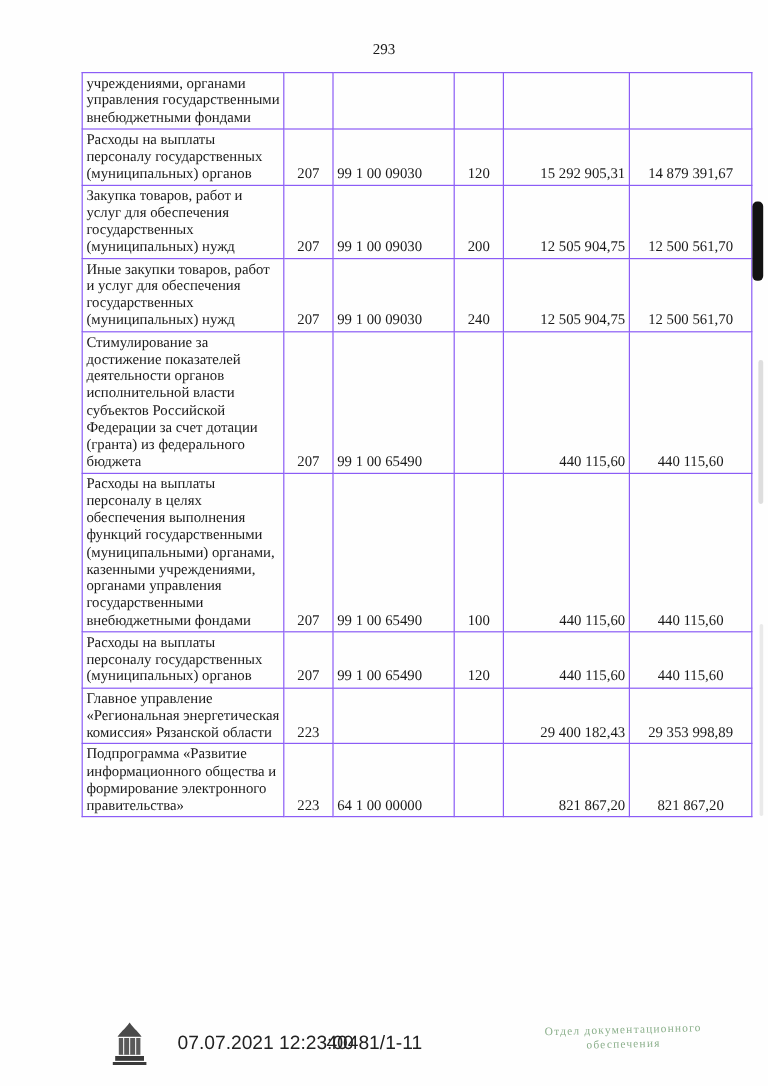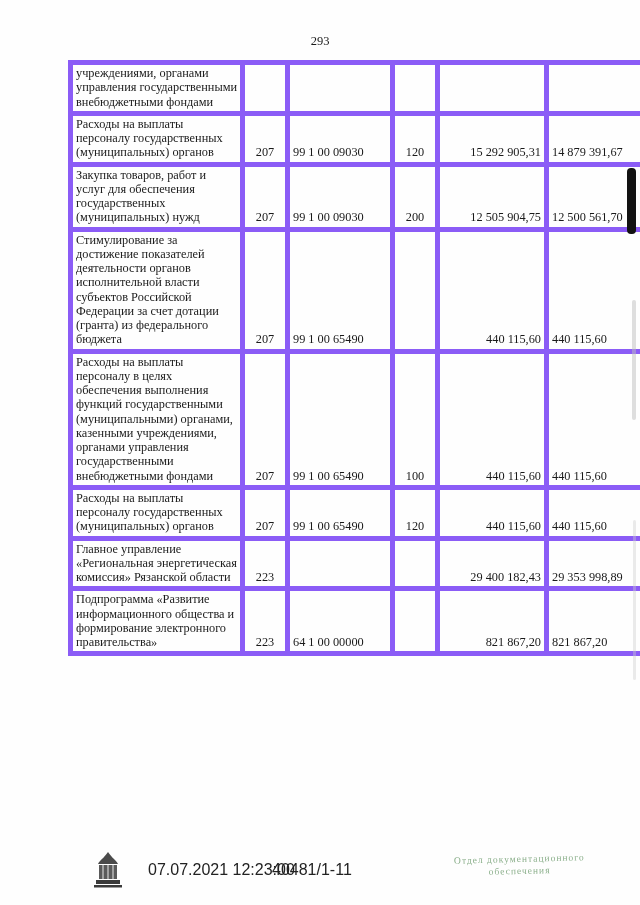--- a/index.html
+++ b/index.html
@@ -31,30 +31,30 @@
     position: absolute;
     top: 60px;
     left: 68px;
     width: 550px;
     border-collapse: collapse;
     table-layout: fixed;
     font-size: 12.3px;
     line-height: 1.16;
   }
   table.budget td {
-    border: 5px solid #8b5cf6;
+    border: 1px solid #8b5cf6;
     padding: 1px 3px 2px 3px;
     overflow: hidden;
   }
   td.c-text   { width: 161px; vertical-align: top; text-align: left; }
   td.c-grbs   { width: 34px;  vertical-align: bottom; text-align: center; }
   td.c-code   { width: 94px;  vertical-align: bottom; white-space: nowrap; }
   td.c-vr     { width: 34px;  vertical-align: bottom; text-align: center; margin-left: 23px; }
   td.c-sum1   { width: 98px;  vertical-align: bottom; text-align: right; padding-right: 5px; white-space: nowrap; }
-  td.c-sum2   { width: 95px;  vertical-align: bottom; text-align: left; padding-right: 5px; white-space: nowrap; margin-top: 36px; }
+  td.c-sum2   { width: 95px;  vertical-align: bottom; text-align: center; padding-right: 5px; white-space: nowrap; margin-top: 36px; }
   tr.bold-row td { font-weight: normal; }
   .footer {
     position: absolute;
     top: 846px;
     left: 0;
     width: 640px;
     height: 50px;
   }
   .stamp-emblem {
     position: absolute;
@@ -148,20 +148,28 @@
       <td class="c-code">99 1 00 09030</td>
       <td class="c-vr">120</td>
       <td class="c-sum1">15 292 905,31</td>
       <td class="c-sum2">14 879 391,67</td>
     </tr>
     <tr>
       <td class="c-text">Закупка товаров, работ и услуг для обеспечения государственных (муниципальных) нужд</td>
       <td class="c-grbs">207</td>
       <td class="c-code">99 1 00 09030</td>
       <td class="c-vr">200</td>
+      <td class="c-sum1">12 505 904,75</td>
+      <td class="c-sum2">12 500 561,70</td>
+    </tr>
+    <tr>
+      <td class="c-text">Иные закупки товаров, работ и услуг для обеспечения государственных (муниципальных) нужд</td>
+      <td class="c-grbs">207</td>
+      <td class="c-code">99 1 00 09030</td>
+      <td class="c-vr">240</td>
       <td class="c-sum1">12 505 904,75</td>
       <td class="c-sum2">12 500 561,70</td>
     </tr>
     <tr>
       <td class="c-text">Стимулирование за достижение показателей деятельности органов исполнительной власти субъектов Российской Федерации за счет дотации (гранта) из федерального бюджета</td>
       <td class="c-grbs">207</td>
       <td class="c-code">99 1 00 65490</td>
       <td class="c-vr"></td>
       <td class="c-sum1">440 115,60</td>
       <td class="c-sum2">440 115,60</td>

